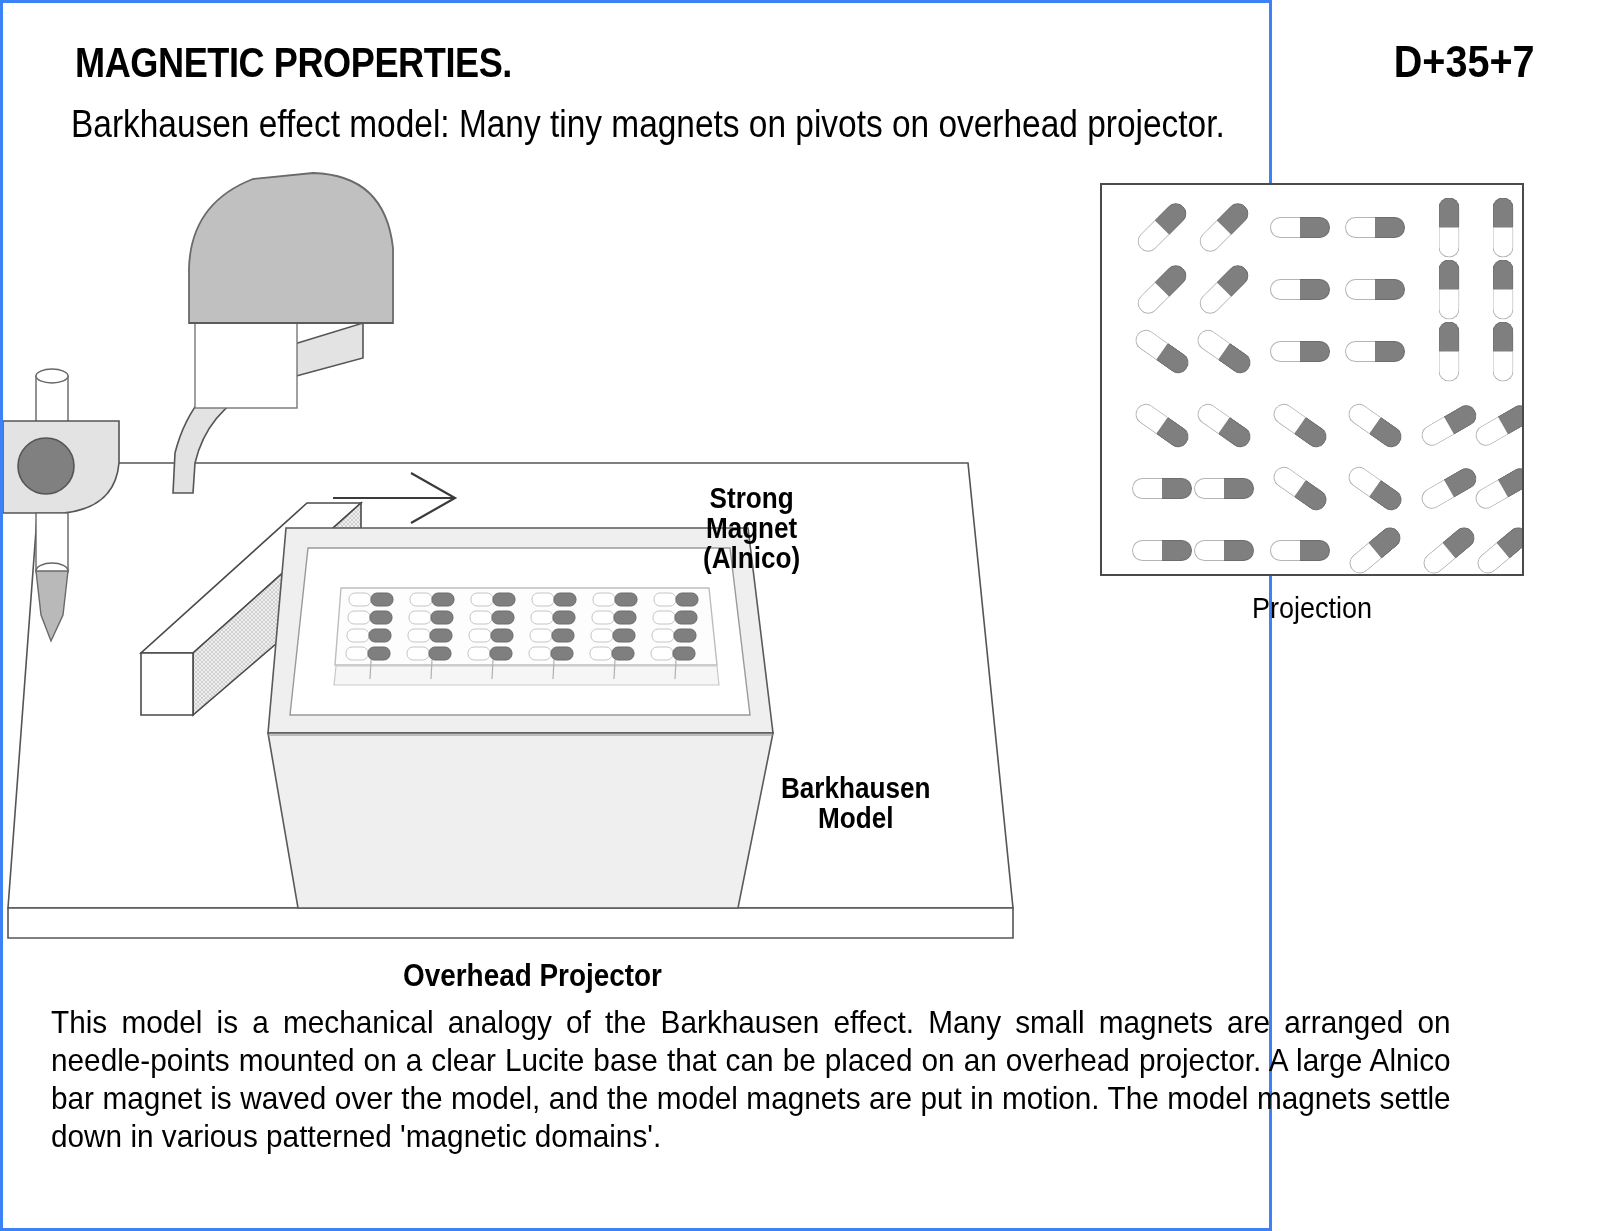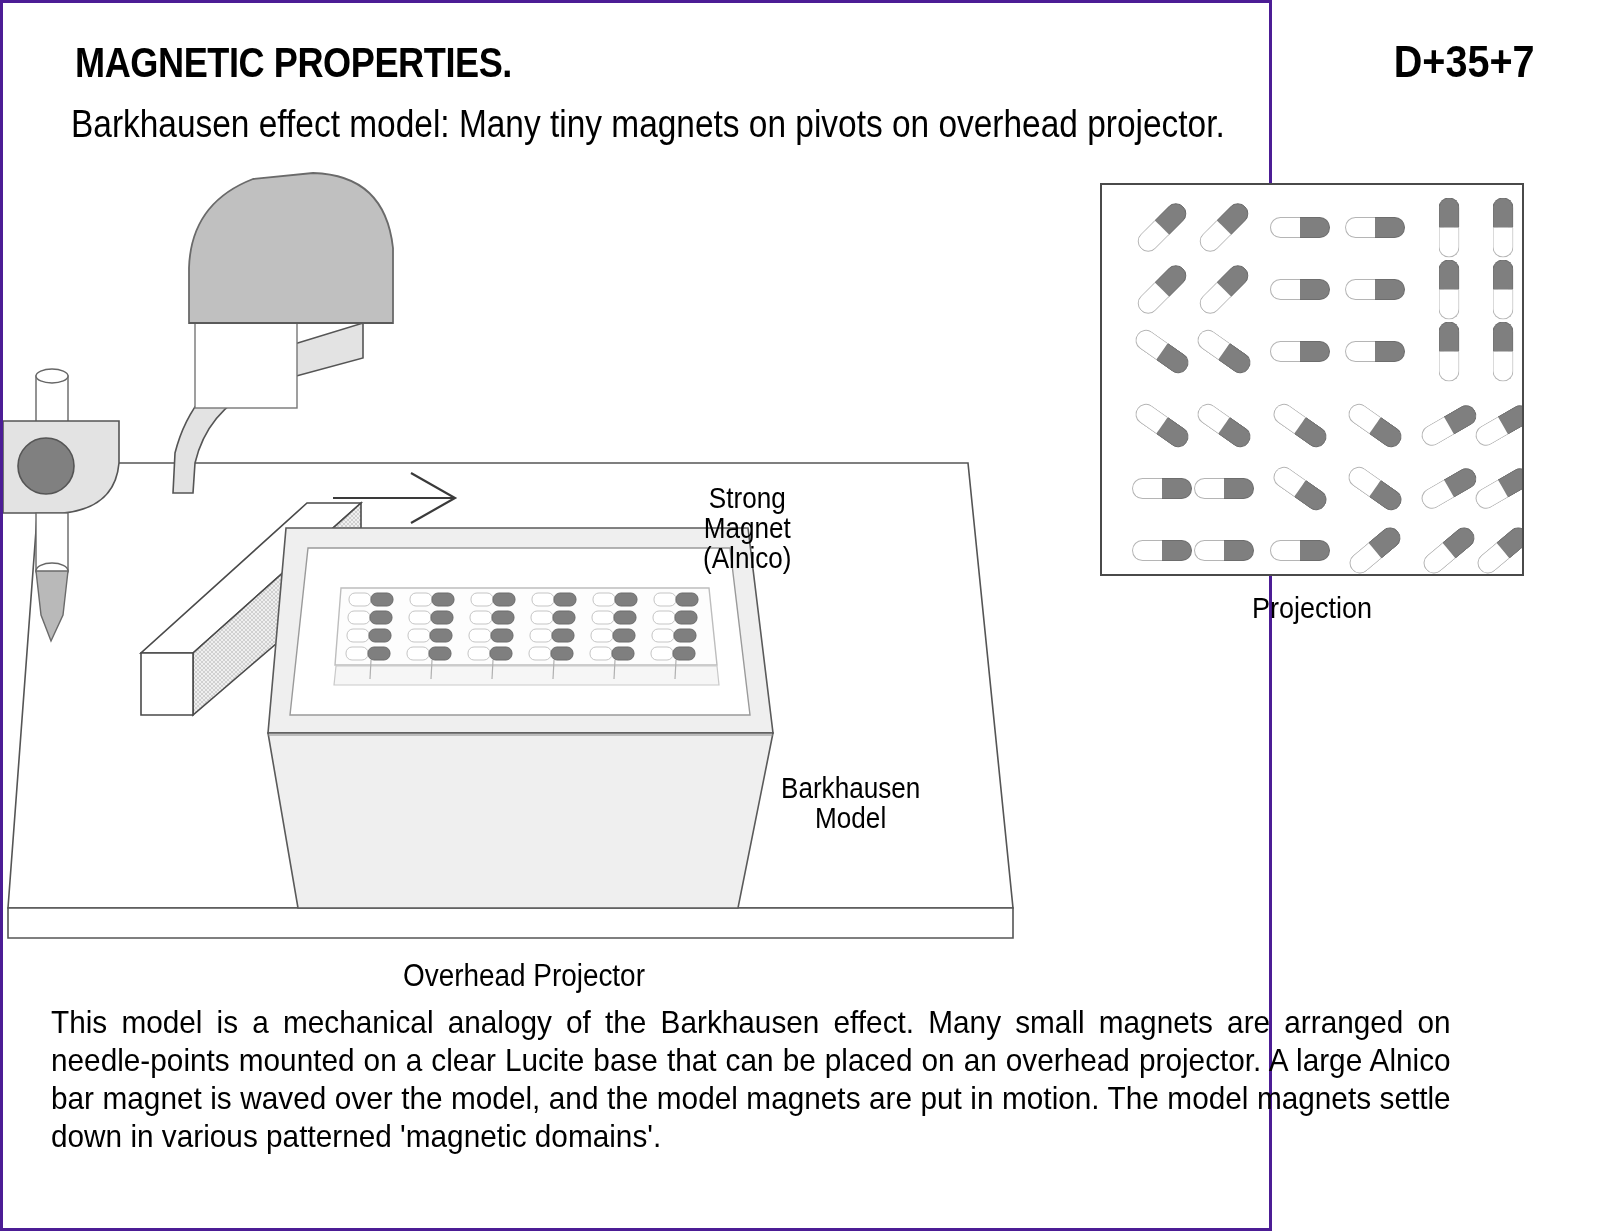--- a/index.html
+++ b/index.html
@@ -12,21 +12,21 @@
     height: 1231px;
     font-family: "Liberation Sans", sans-serif;
     color: #000000;
     overflow: hidden;
   }
   #page {
     position: relative;
     width: 1272px;
     height: 1231px;
     box-sizing: border-box;
-    border: 3px solid #4c1d95;
+    border: 3px solid #3b82f6;
     background: #ffffff;
   }
 
   
   #header {
     position: absolute;
     left: 0; top: 0;
     width: 1600px;
     height: 160px;
   }
@@ -61,20 +61,21 @@
     white-space: nowrap;
   }
 
   
   #scene {
     position: absolute;
     left: 0;
     top: 160px;
     width: 1080px;
     height: 810px;
+    font-weight: bold;
   }
   #scene svg { display: block; }
 
   
   #projection-panel {
     position: absolute;
     left: 1097px;
     top: 180px;
     width: 424px;
     height: 393px;

